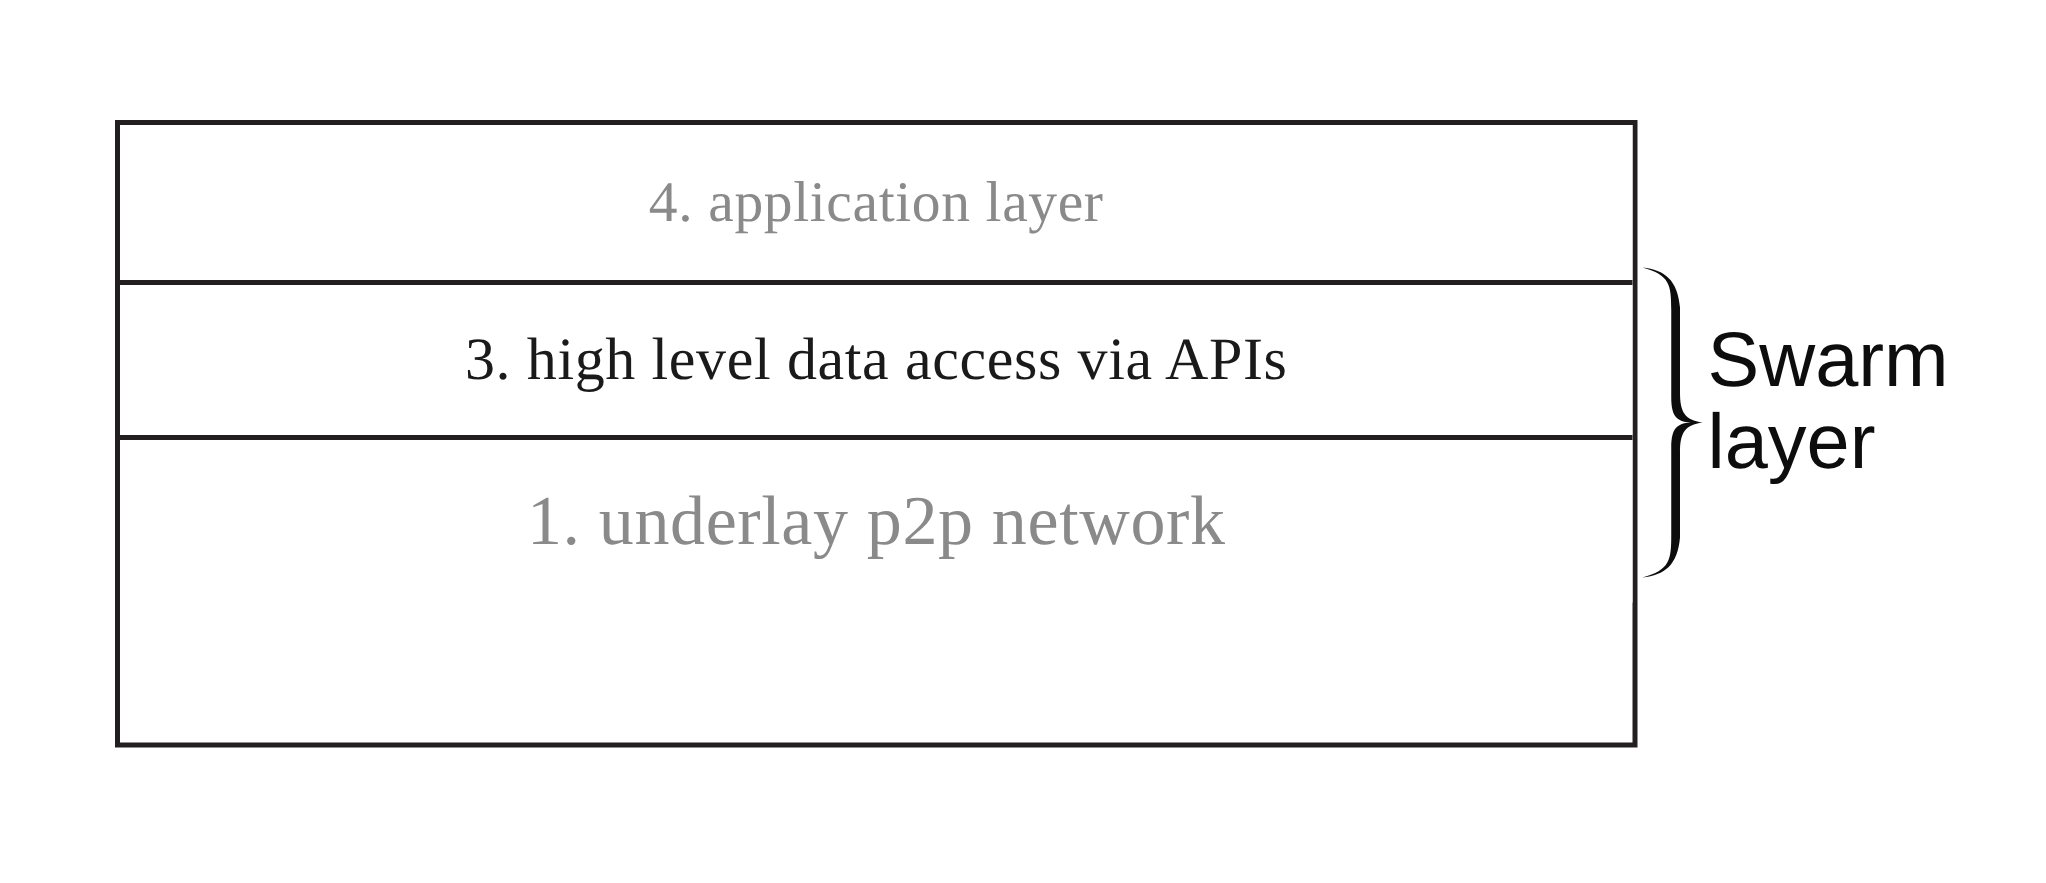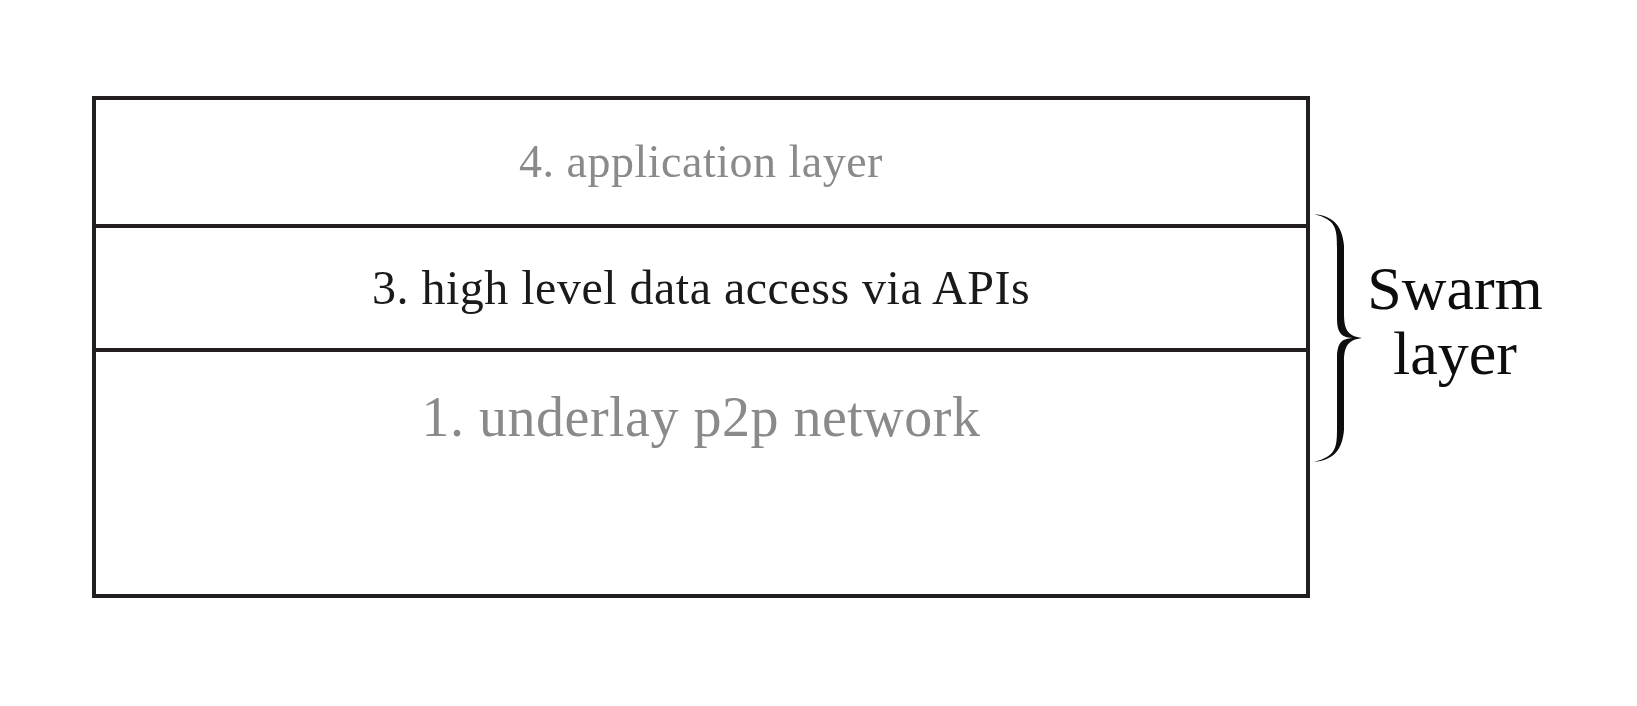--- a/index.html
+++ b/index.html
@@ -77,26 +77,25 @@
     left: 1312px;
     top: 212px;
     width: 56px;
     height: 252px;
   }
   #core-brace svg { display: block; }
 
   
   #core-annotation {
     position: absolute;
-    left: 1330px;
+    left: 1366px;
     top: 256px;
     width: 250px;
-    text-align: center;
     color: #0d0d0d;
-    font-family: Liberation Serif, serif;
+    font-family: Liberation Sans, sans-serif;
     font-size: 62px;
     line-height: 1.05;
     white-space: nowrap;
   }
   #core-annotation .core-line-1 { display: block; }
   #core-annotation .core-line-2 { display: block; }
 </style>
 </head>
 <body>
 

